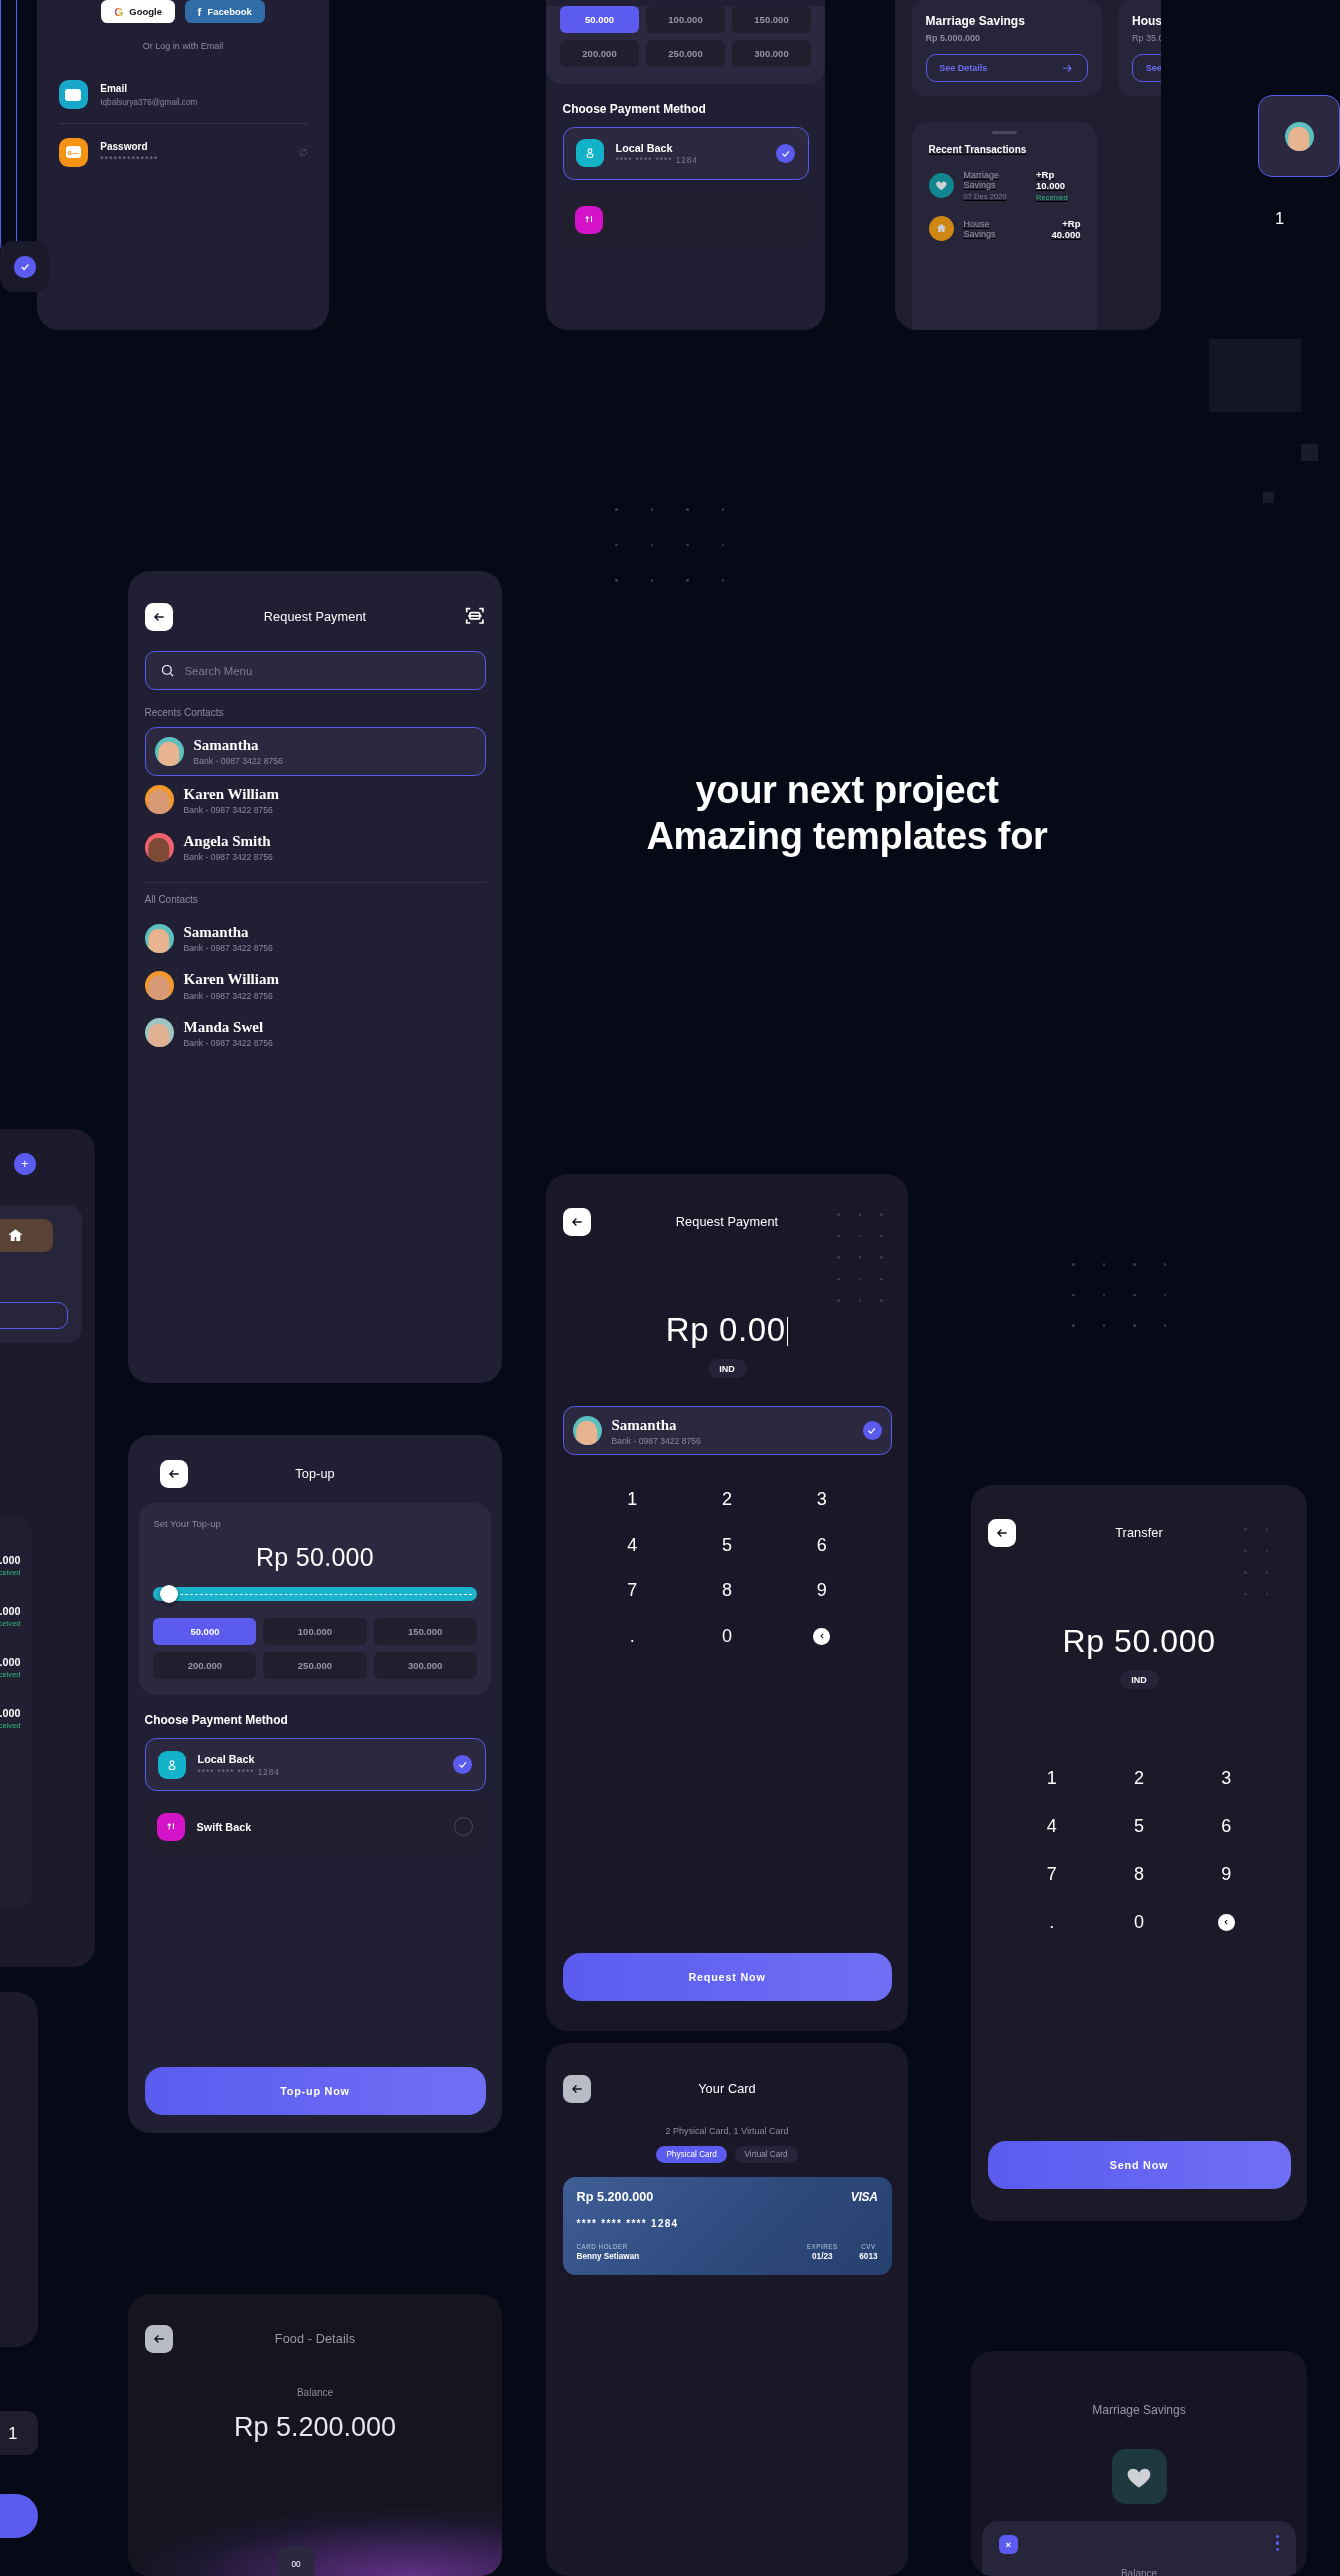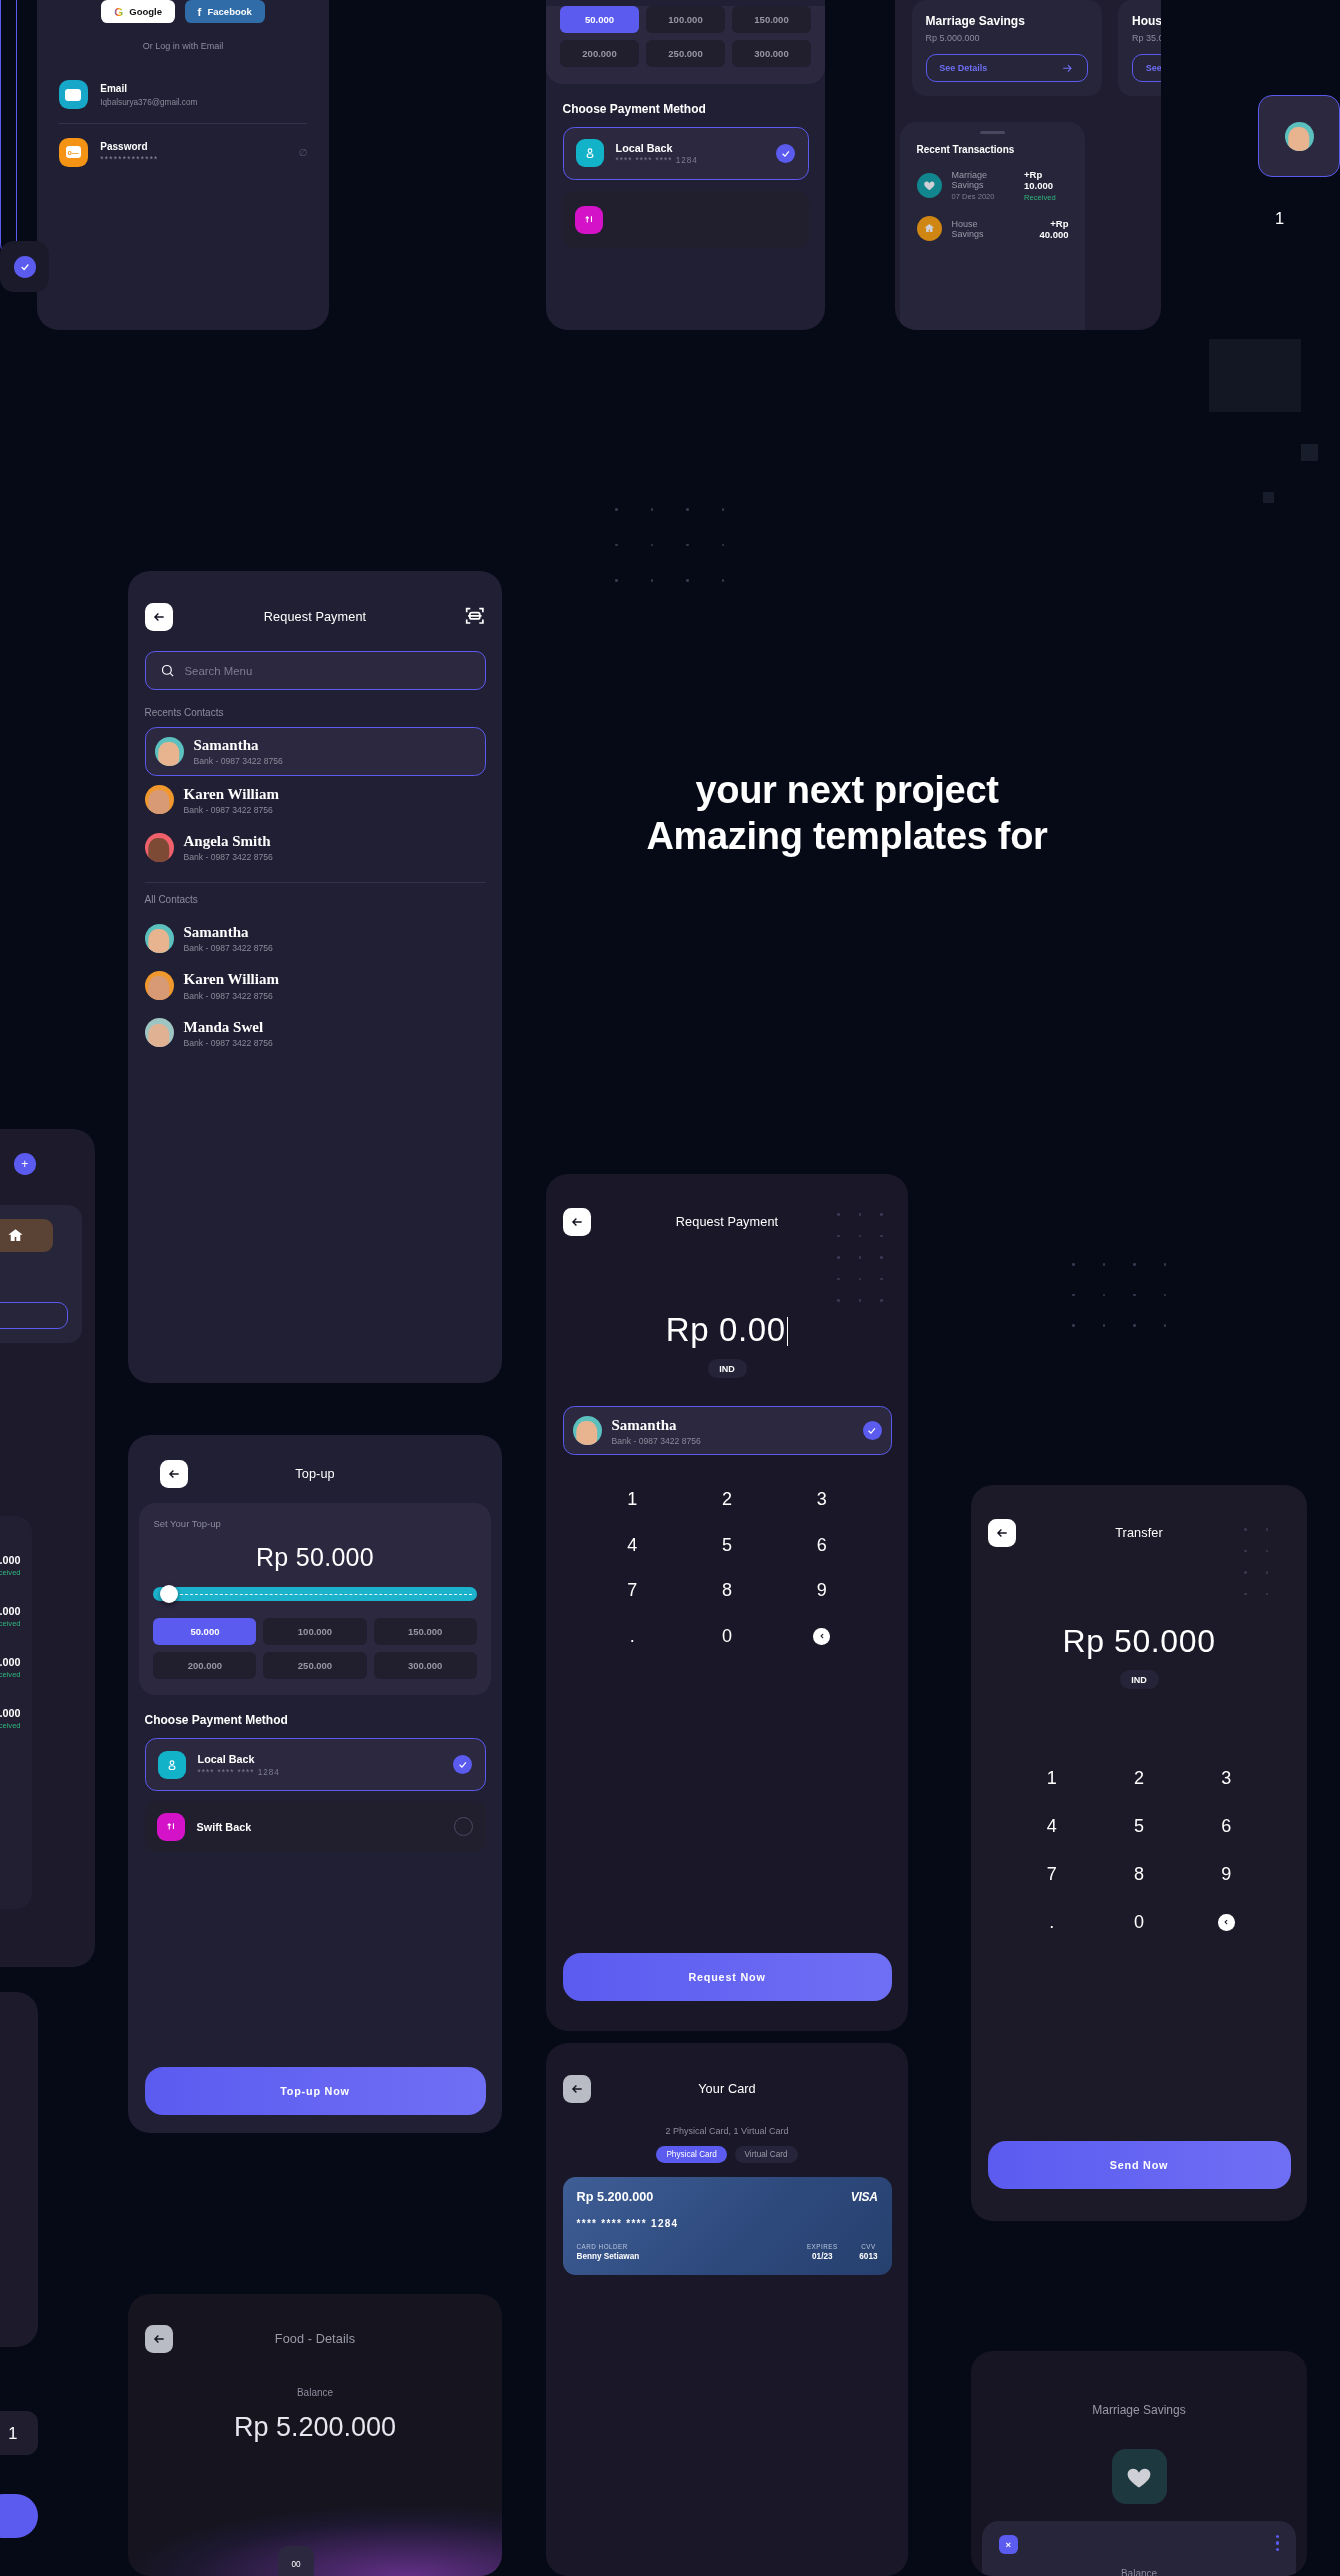--- a/index.html
+++ b/index.html
@@ -187,36 +187,36 @@
                 <path d="M16 6v11"></path>
               </svg>
           </div>
         </div>
       </div>
     </div>
 
     <div class="panel" style="left:895px; top:-266px; width:266px; height:596px; background:#1f1d2f;">
       <div style="position:absolute;left:16.5px;top:266px;width:190px;border-radius:14px;background:#272539;padding:14px;">
         <div style="color:#fff;font-size:12px;font-weight:700;">Marriage Savings</div>
-        <div style="color:#8d8c9c;font-size:9px;margin-top:5px;">Rp 5.000.000</div>
+        <div style="color:#8d8c9c;font-size:9px;margin-top:5px;font-weight:bold;">Rp 5.000.000</div>
         <div style="margin-top:11.4px;border:0.8px solid #5b5bf0;border-radius:10px;height:28px;display:flex;align-items:center;justify-content:space-between;padding:0 12.7px;">
           <span style="color:#6f6ff5;font-size:9px;font-weight:700;">See Details</span>
           <svg viewBox="0 0 24 24" width="12.7" height="12.7" fill="none" stroke="#6f6ff5" stroke-width="2">
               <path d="M4 12h15M13 6l6 6-6 6"></path>
             </svg>
         </div>
       </div>
       <div style="position:absolute;left:223px;top:266px;width:190px;border-radius:14px;background:#272539;padding:14px;">
         <div style="color:#fff;font-size:12px;font-weight:700;white-space:nowrap;">House</div>
         <div style="color:#8d8c9c;font-size:9px;margin-top:5px;white-space:nowrap;">Rp 35.00</div>
         <div style="margin-top:11.4px;border:0.8px solid #5b5bf0;border-radius:10px;height:28px;display:flex;align-items:center;padding:0 12.7px;">
           <span style="color:#6f6ff5;font-size:9px;font-weight:700;white-space:nowrap;">See De</span>
         </div>
       </div>
-      <div style="position:absolute;left:5px;top:388px;width:185px;height:216px;border-radius:16.5px 16.5px 0 0;background:#272539;padding:14px 16.5px;">
+      <div style="position:absolute;left:17px;top:388px;width:185px;height:216px;border-radius:16.5px 16.5px 0 0;background:#272539;padding:14px 16.5px;text-decoration:underline;">
         <div style="width:25px;height:3.2px;border-radius:1.9px;background:#4a4860;margin:-5px auto 10px;"></div>
         <div style="color:#fff;font-size:10px;font-weight:600;">Recent Transactions</div>
         <div id="tbtx">
             <div class="txrow">
               <div class="tx-ic" style="width:25px;height:25px;border-radius:12.7px;background:#12868f">
                 <svg viewBox="0 0 24 24" width="12.7" height="12.7" fill="#cfcfd6">
                   <path d="M12 21s-7.5-4.7-9.3-9.1C1.3 8.2 3.4 4.9 6.9 4.9c2 0 3.6 1.1 4.6 2.6l.5.8.5-.8c1-1.5 2.6-2.6 4.6-2.6 3.5 0 5.6 3.3 4.2 7C19.5 16.3 12 21 12 21z"></path>
                 </svg>
               </div>
               <div>

